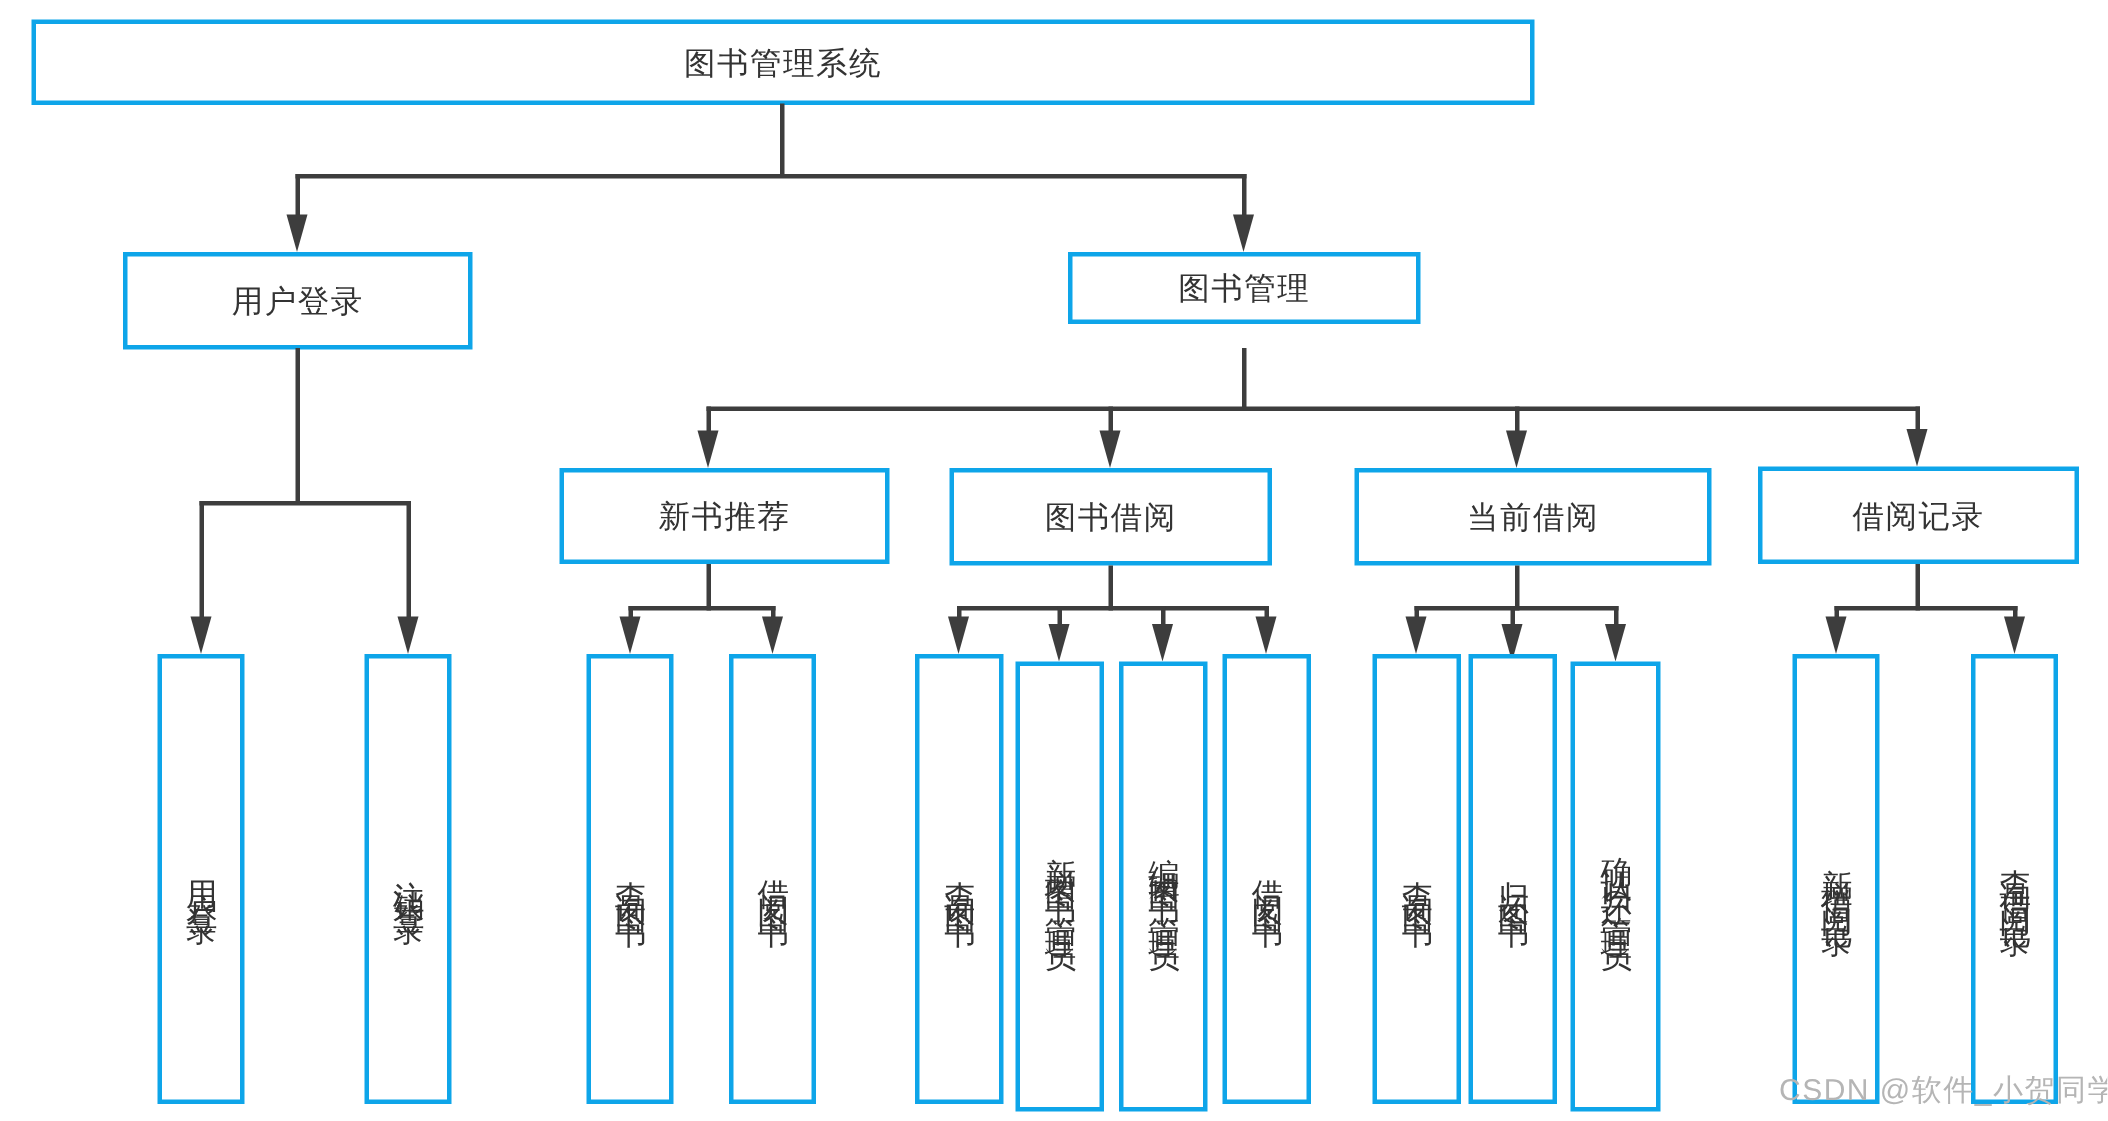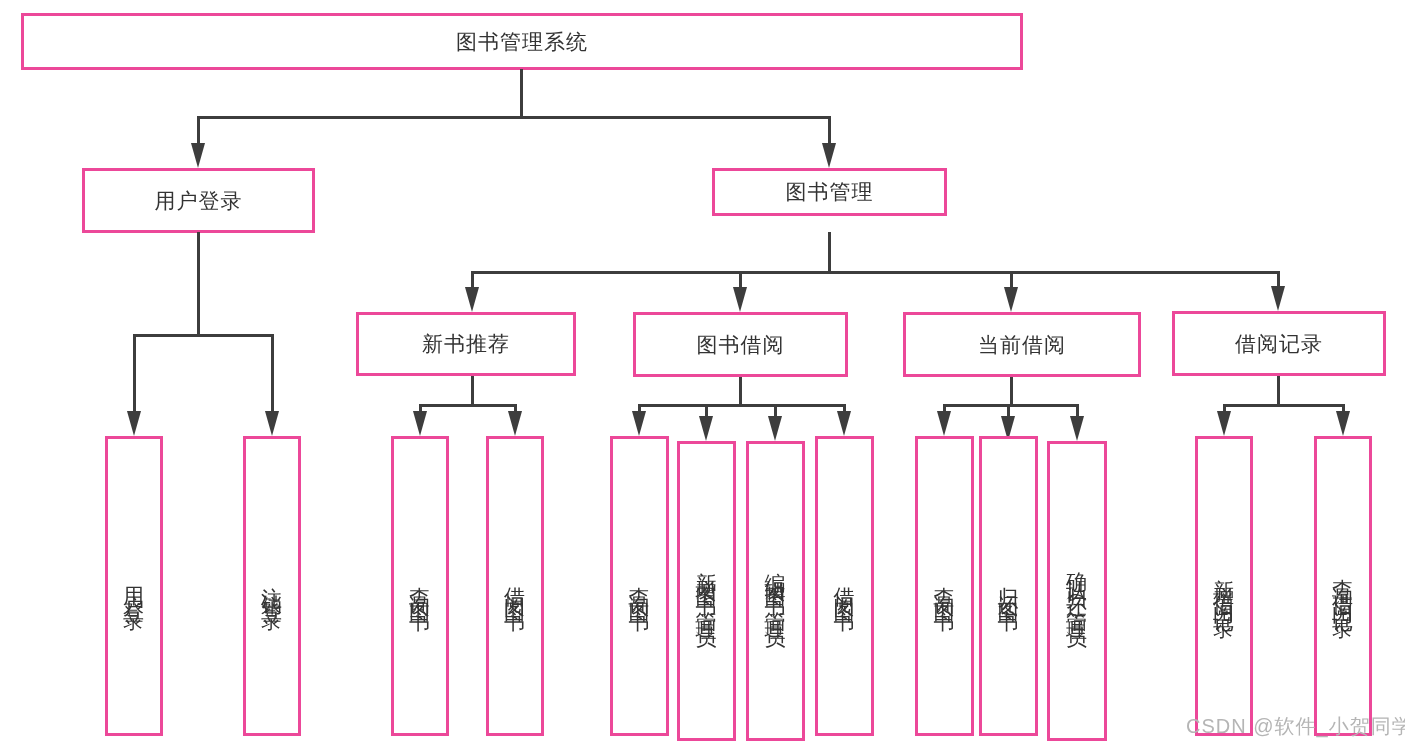--- a/index.html
+++ b/index.html
@@ -6,21 +6,21 @@
   #canvas {
     position:relative;
     width:1405px; height:747px;
     background:#ffffff;
     font-family:"Liberation Sans", sans-serif;
     overflow:hidden;
   }
   .node {
     position:absolute;
     box-sizing:border-box;
-    border:3px solid #ec4899;
+    border:3px solid #0ea5e9;
     background:#ffffff;
     color:#333333;
     display:flex;
     align-items:center;
     justify-content:center;
   }
   .h-node { font-size:21px; letter-spacing:1px; }
   .v-node {
     writing-mode:vertical-rl;
     text-orientation:mixed;
@@ -74,21 +74,21 @@
   <div class="line" style="left:471px;top:271px;width:809px;height:3px;"></div>
   <div class="line" style="left:471px;top:271px;width:3px;height:18px;"></div>
   <div class="line" style="left:739px;top:271px;width:3px;height:18px;"></div>
   <div class="line" style="left:1010px;top:271px;width:3px;height:18px;"></div>
   <div class="line" style="left:1277px;top:271px;width:3px;height:18px;"></div>
   <div class="arrow" style="left:465px;top:287px;"></div>
   <div class="arrow" style="left:733px;top:287px;"></div>
   <div class="arrow" style="left:1004px;top:287px;"></div>
   <div class="arrow" style="left:1271px;top:286px;"></div>
 
-  <div class="node h-node" style="left:356px;top:312px;width:220px;height:64px;">新书推荐</div>
+  <div class="node h-node" style="left:373px;top:312px;width:220px;height:64px;">新书推荐</div>
   <div class="node h-node" style="left:633px;top:312px;width:215px;height:65px;">图书借阅</div>
   <div class="node h-node" style="left:903px;top:312px;width:238px;height:65px;font-family:Liberation Mono, monospace;">当前借阅</div>
   <div class="node h-node" style="left:1172px;top:311px;width:214px;height:65px;">借阅记录</div>
 
   <div class="line" style="left:471px;top:376px;width:3px;height:31px;"></div>
   <div class="line" style="left:419px;top:404px;width:98px;height:3px;"></div>
   <div class="line" style="left:419px;top:404px;width:3px;height:10px;"></div>
   <div class="line" style="left:514px;top:404px;width:3px;height:10px;"></div>
   <div class="arrow" style="left:413px;top:411px;"></div>
   <div class="arrow" style="left:508px;top:411px;"></div>

